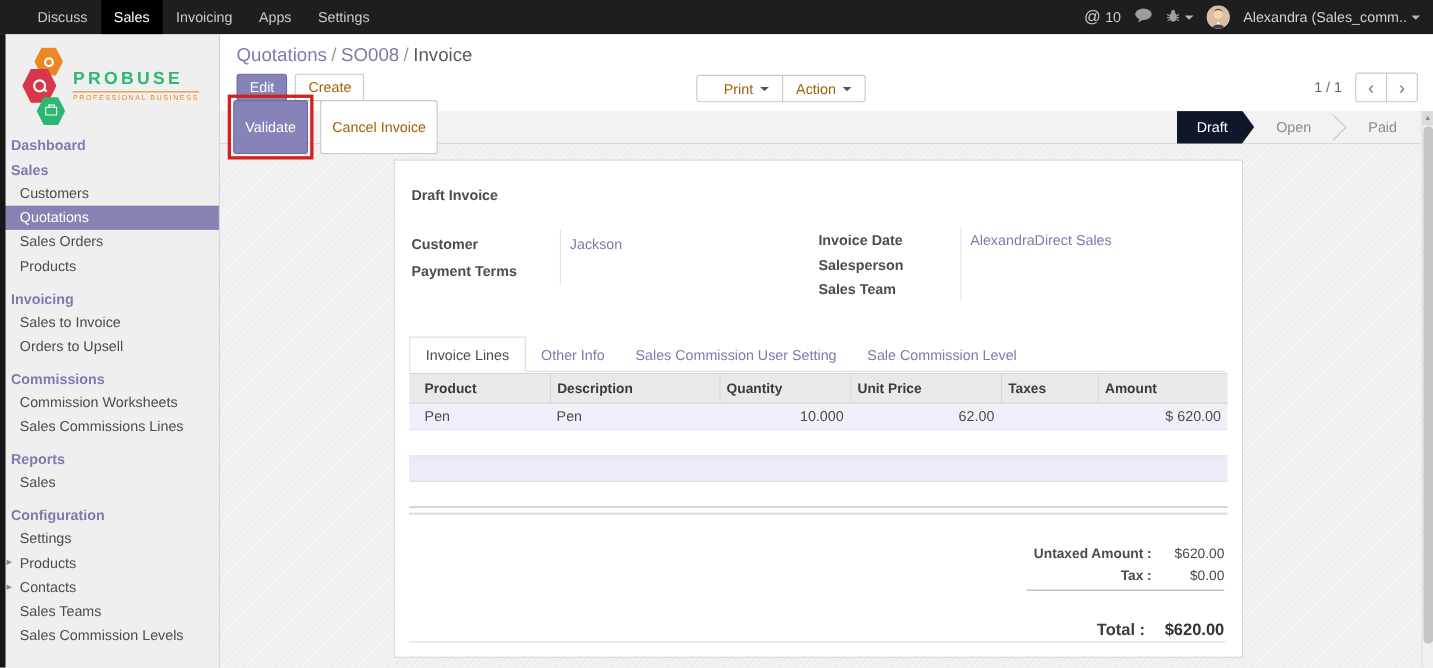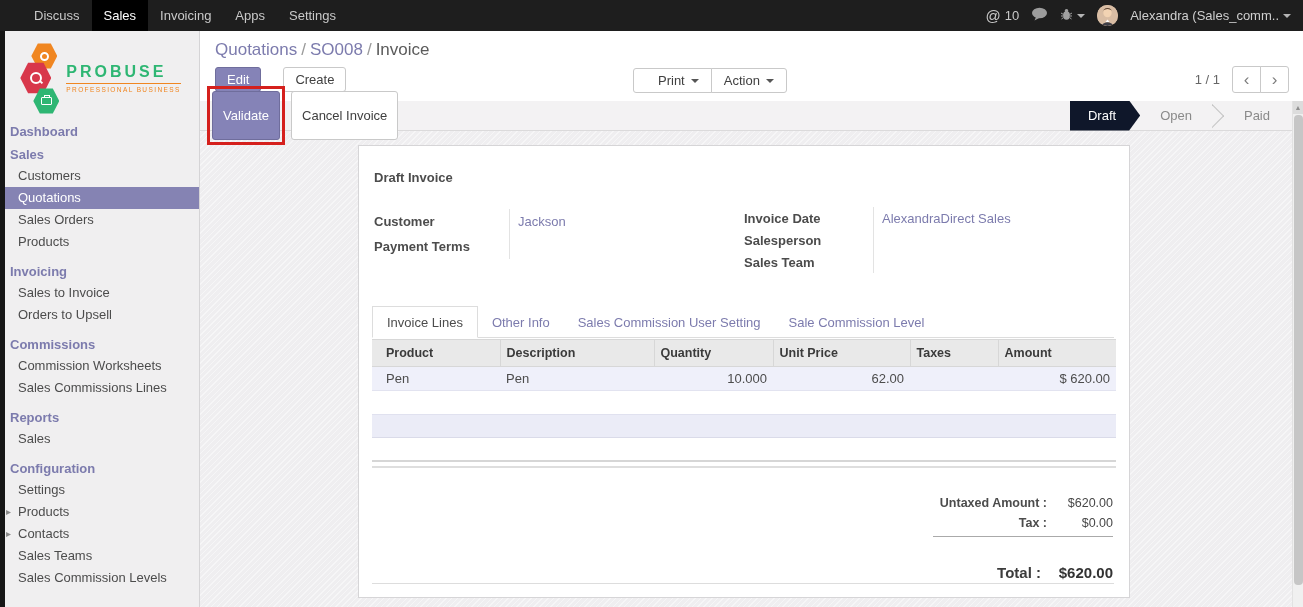--- a/index.html
+++ b/index.html
@@ -56,23 +56,23 @@
   .side-item { font-size:13px; color:#4c4c4c; padding:4px 8px 4px 18px; cursor:pointer; position:relative; line-height:14px; }
   .side-item.selected { background:#8583b3; color:#fff; margin-left:-0px; z-index:7; }
   .side-item .expand { position:absolute; left:6px; top:4px; color:#8a8a8a; font-size:10px; }
 
   
   .control-panel { position:absolute; left:200px; top:31px; width:1103px; height:70px; background:#fff; z-index:4; }
   .breadcrumb { position:absolute; left:15px; top:9px; font-size:17px; }
   .crumb-link { color:#7c7bad; cursor:pointer; }
   .crumb-sep { color:#9a9a9a; padding:0 4px; }
   .crumb-current { color:#5b5b5b; }
-  .btn { display:inline-flex; align-items:center; justify-content:center; font-size:13px; border:1px solid #c9c9c9; background:#fff; color:#404040; border-radius:3px; padding:4px 11px; cursor:pointer; font-family:"Liberation Sans",sans-serif; }
+  .btn { display:inline-flex; align-items:center; justify-content:center; font-size:13px; border:1px solid #c9c9c9; background:#fff; color:#a16207; border-radius:3px; padding:4px 11px; cursor:pointer; font-family:"Liberation Sans",sans-serif; }
   .btn-primary { background:#8583b7; border-color:#6f6d9c; color:#fff; }
-  .cp-buttons { position:absolute; left:15px; top:36px; display:flex; gap:22px; }
+  .cp-buttons { position:absolute; left:15px; top:36px; display:flex; gap:7px; }
   .btn-group { position:absolute; left:433px; top:37px; display:flex; }
   .btn-group .btn { border-radius:0; margin-left:-1px; padding:4px 12px; }
   .btn-group .btn:first-child { border-radius:3px 0 0 3px; margin-left:0;padding-left:24px; }
   .btn-group .btn:last-child { border-radius:0 3px 3px 0; }
   .btn .b-caret { width:0; height:0; border-left:4px solid transparent; border-right:4px solid transparent; border-top:4px solid #555; margin-left:6px; }
   .pager { position:absolute; right:14px; top:35px; display:flex; align-items:center; gap:12px; }
   .pager-text { font-size:13px; color:#666; }
   .pager-btns { display:flex; }
   .pager-btn { width:29px; height:27px; border:1px solid #c9c9c9; background:#fff; display:flex; align-items:center; justify-content:center; color:#7d7d7d; font-size:17px; cursor:pointer; }
   .pager-btn:first-child { border-radius:3px 0 0 3px; }

